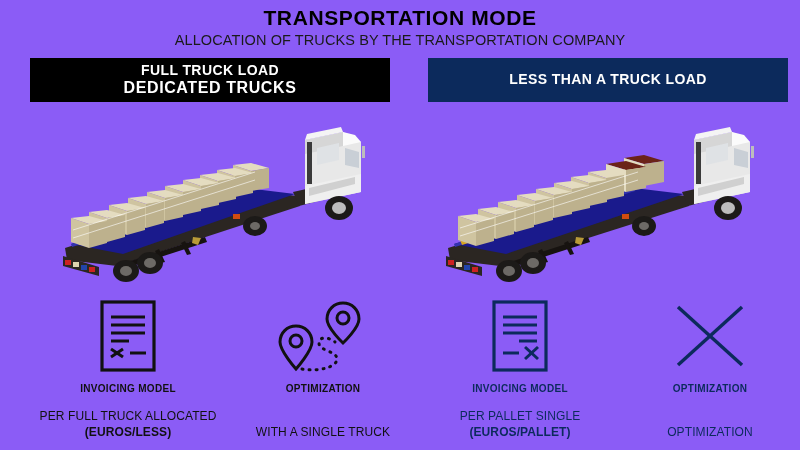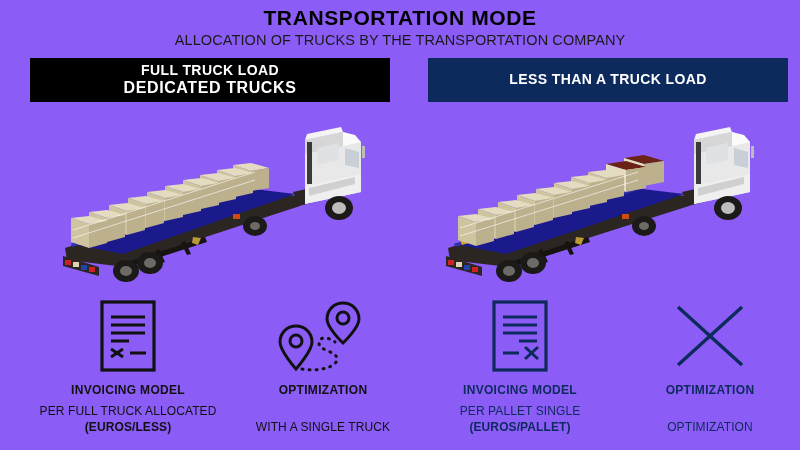--- a/index.html
+++ b/index.html
@@ -104,24 +104,24 @@
   #icon-cell-3 { left: 430px; top: 296px; }
   #icon-cell-4 { left: 620px; top: 296px; }
 
   
   .caption {
     position: absolute;
     width: 200px;
     text-align: center;
   }
   .caption .head {
-    font-size: 12px;
+    font-size: 10px;
     font-weight: bold;
     letter-spacing: 0.3px;
-    margin-bottom: 6px;
+    margin-bottom: 14px;
   }
   .caption .body {
     font-size: 12px;
     font-weight: normal;
     line-height: 1.35;
     letter-spacing: 0.1px;
   }
   .caption .body b {
     font-weight: bold;
   }

